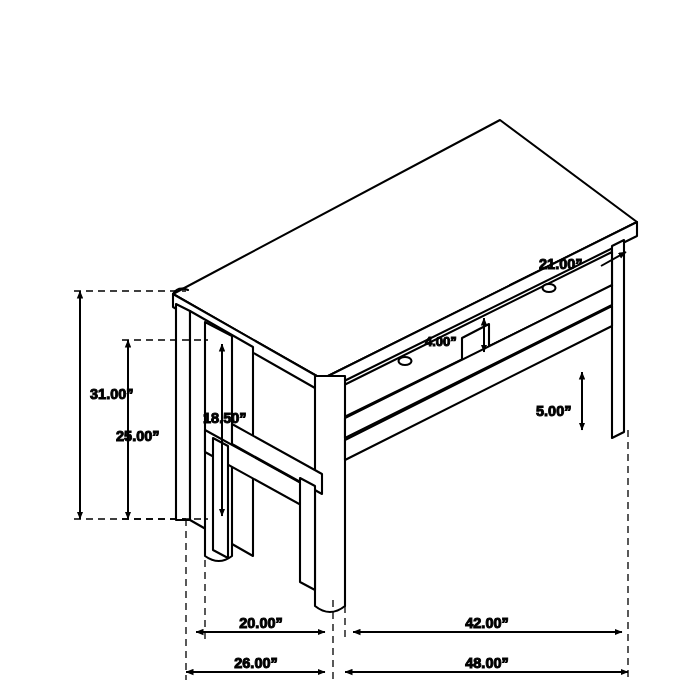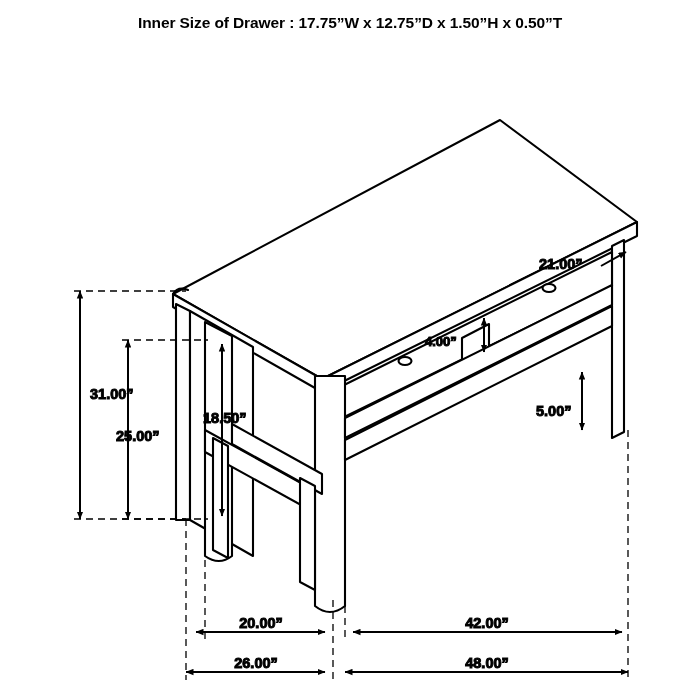--- a/index.html
+++ b/index.html
@@ -44,21 +44,20 @@
     font-size: 13px;
     font-weight: bold;
     fill: #000000;
   }
 </style>
 </head>
 <body>
 
 <div id="page">
 
-  <div id="title">Inner Size of Drawer : 17.75”W x 12.75”D x 1.50”H x 0.50”T</div>
 
   <svg id="drawing" viewBox="0 0 700 700">
     <defs>
       <marker id="arrowEnd" markerWidth="9" markerHeight="9" refX="7.5" refY="3.2" orient="auto" markerUnits="userSpaceOnUse">
         <path d="M0,0 L8,3.2 L0,6.4 z" fill="#000"></path>
       </marker>
       <marker id="arrowStart" markerWidth="9" markerHeight="9" refX="0.5" refY="3.2" orient="auto" markerUnits="userSpaceOnUse">
         <path d="M8,0 L0,3.2 L8,6.4 z" fill="#000"></path>
       </marker>
     </defs>

